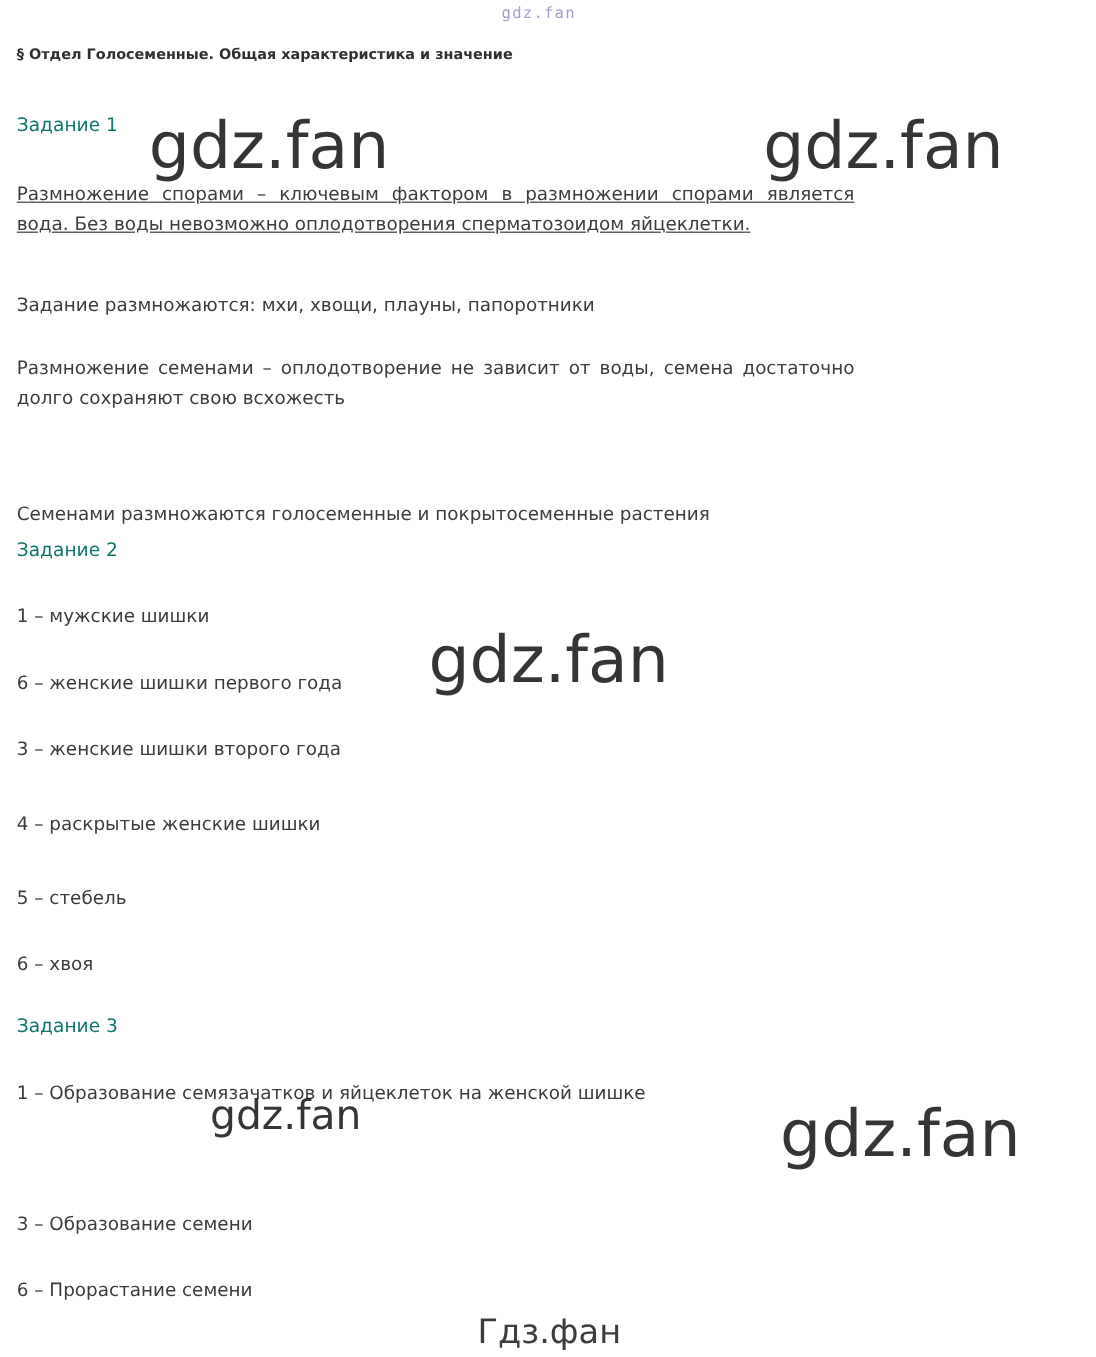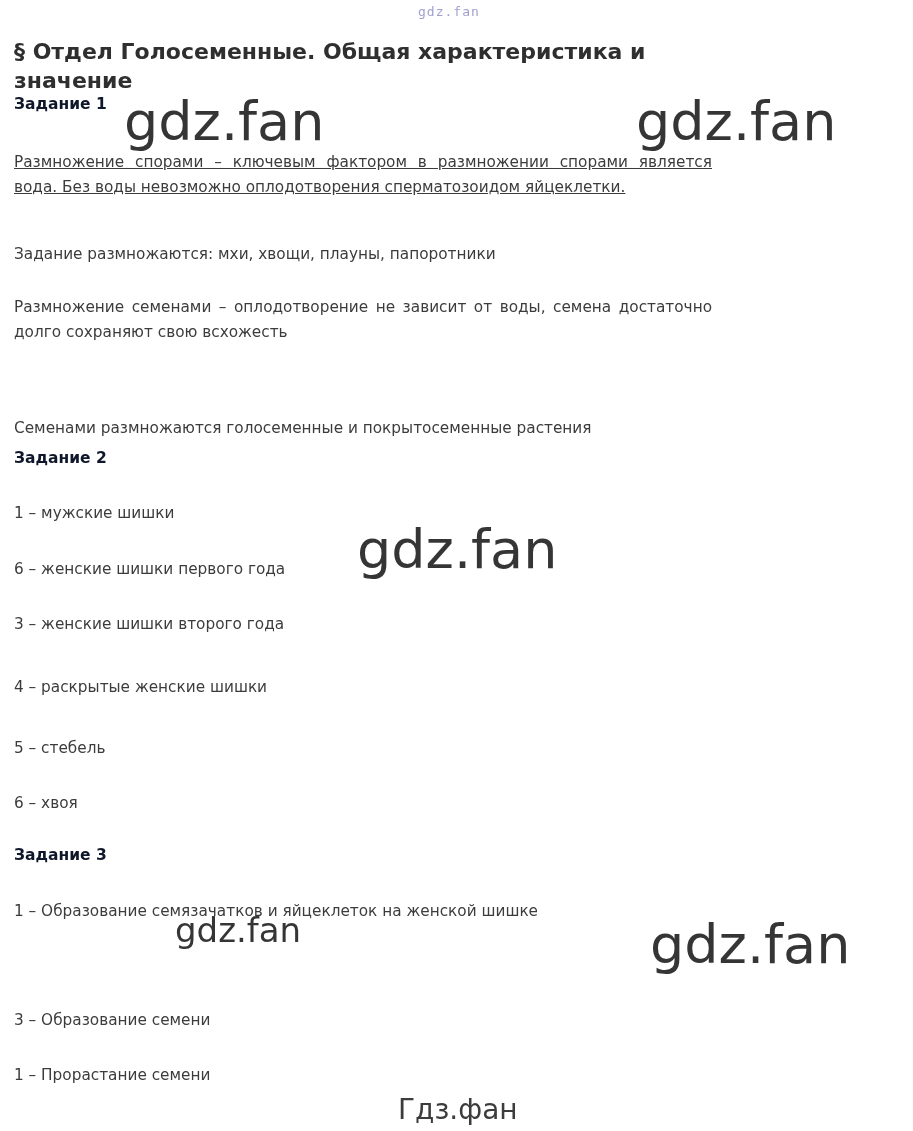--- a/index.html
+++ b/index.html
@@ -54,32 +54,32 @@
     position: absolute;
     left: 398px;
     top: 1093px;
     font-size: 28px;
     color: #3c3c3c;
     font-family: "DejaVu Sans", sans-serif;
     white-space: nowrap;
   }
 
   h1.section-title {
-    font-size: 22px;
+    font-size: 12px;
     font-weight: bold;
     color: #2f2f2f;
     margin: 0;
     padding: 38px 0 0 0;
     line-height: 1.3;
   }
 
   .task-heading {
     font-size: 15.5px;
-    font-weight: bold;
-    color: #0f172a;
+    font-weight: normal;
+    color: #0f766e;
     margin: 0;
   }
 
   p.para {
     font-size: 15.3px;
     line-height: 1.62;
     margin: 0;
     color: #3c3c3c;
     text-align: justify;
   }
@@ -116,21 +116,21 @@
   <p class="item abs" style="top: 558px;">6 – женские шишки первого года</p>
   <p class="item abs" style="top: 613px;">3 – женские шишки второго года</p>
   <p class="item abs" style="top: 676px;">4 – раскрытые женские шишки</p>
   <p class="item abs" style="top: 737px;">5 – стебель</p>
   <p class="item abs" style="top: 792px;">6 – хвоя</p>
 
   <div class="task-heading abs" style="top: 846px;">Задание 3</div>
 
   <p class="item abs" style="top: 900px;">1 – Образование семязачатков и яйцеклеток на женской шишке</p>
   <p class="item abs" style="top: 1009px;">3 – Образование семени</p>
-  <p class="item abs" style="top: 1064px;">1 – Прорастание семени</p>
+  <p class="item abs" style="top: 1064px;">6 – Прорастание семени</p>
 
   <div class="wm wm-1">gdz.fan</div>
   <div class="wm wm-2">gdz.fan</div>
   <div class="wm wm-3">gdz.fan</div>
   <div class="wm wm-4">gdz.fan</div>
   <div class="wm wm-5">gdz.fan</div>
   <div class="wm-bottom">Гдз.фан</div>
 
 </div>
 

